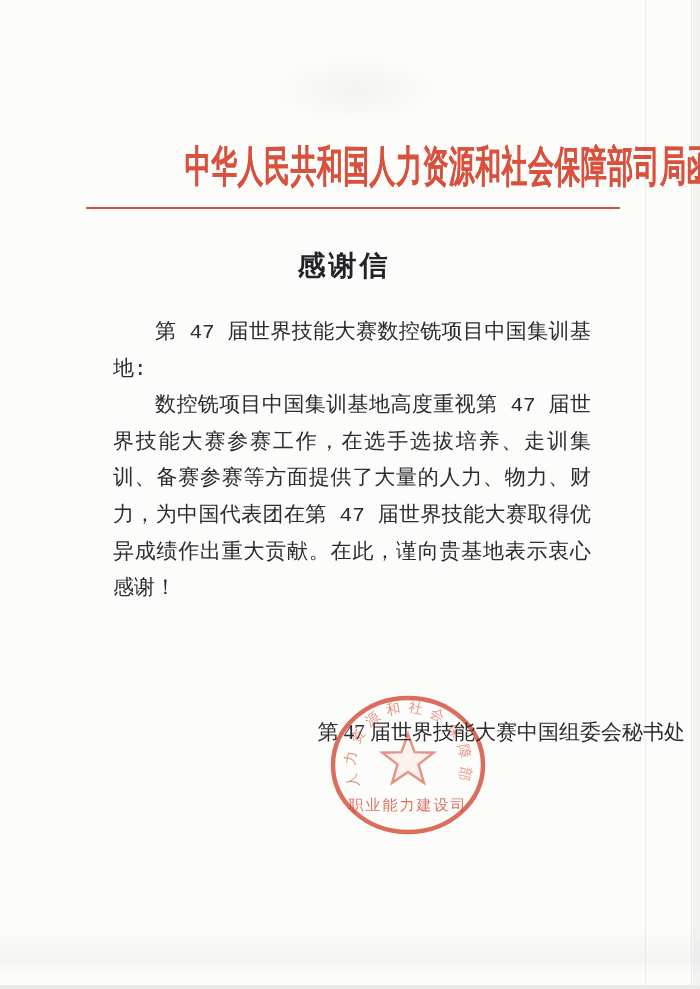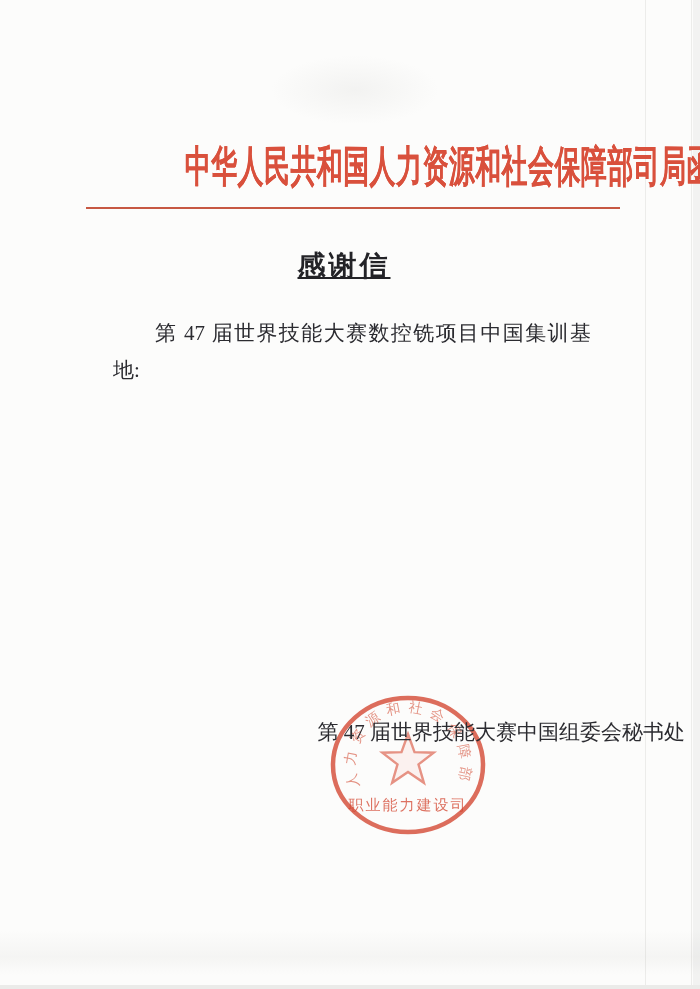--- a/index.html
+++ b/index.html
@@ -31,28 +31,28 @@
     font-size:43px;font-weight:800;letter-spacing:1px;color:#d9503c;
     text-shadow:0.4px 0 0 #d9503c;
   }
   .red-rule{
     position:absolute;left:86px;top:207px;width:534px;height:2px;background:#c75843;
   }
 
   
   .doc-title{
     position:absolute;left:0;top:247px;width:688px;text-align:center;
-    font-size:28px;font-weight:700;letter-spacing:3px;color:#232327;text-decoration:underline;
+    font-size:28px;font-weight:700;letter-spacing:3px;color:#232327;
   }
 
   
   .body-block{
     position:absolute;left:113px;top:315px;width:478px;
     font-size:21px;line-height:36.6px;color:#2b2b30;
-    text-align:justify;text-justify:inter-character;
+    text-align:justify;text-justify:inter-character;font-family:Liberation Mono, monospace;
   }
   .body-block p{margin:0;text-indent:2em;}
   .salutation{text-indent:0;}
 
   
   .sig-block{
     position:absolute;left:95px;top:717px;width:590px;text-align:right;
     font-size:21px;line-height:31.4px;color:#2b2b30;z-index:3;
   }
 
@@ -76,20 +76,21 @@
 
   <div class="letterhead">
     <span class="letterhead-inner">中华人民共和国人力资源和社会保障部司局函件</span>
   </div>
   <div class="red-rule"></div>
 
   <div class="doc-title">感谢信</div>
 
   <div class="body-block">
     <p class="salutation">第 47 届世界技能大赛数控铣项目中国集训基地:</p>
+    <p>数控铣项目中国集训基地高度重视第 47 届世界技能大赛参赛工作，在选手选拔培养、走训集训、备赛参赛等方面提供了大量的人力、物力、财力，为中国代表团在第 47 届世界技能大赛取得优异成绩作出重大贡献。在此，谨向贵基地表示衷心感谢！</p>
   </div>
 
   <svg class="seal" viewBox="0 0 164 150" xmlns="http://www.w3.org/2000/svg">
     <ellipse cx="82" cy="72" rx="75" ry="67" fill="none" stroke="#d6452f" stroke-width="4.5" opacity="0.78"></ellipse>
     <path id="sealArc" d="M 34 94.4 A 53 53 0 1 1 130 94.4" fill="none" stroke="none"></path>
     <text font-size="14" fill="#dd6b57" opacity="0.72" letter-spacing="7" text-anchor="middle">
       <textPath href="#sealArc" startOffset="50%">人力资源和社会保障部</textPath>
     </text>
     <polygon points="82,41 88.5,59.1 107.7,59.7 92.5,71.4 97.9,89.8 82,79 66.1,89.8 71.5,71.4 56.3,59.7 75.5,59.1" fill="rgba(221,91,69,0.10)" stroke="#dd5b45" stroke-width="2.4" opacity="0.65"></polygon>
     <text x="82" y="117" text-anchor="middle" font-size="15" letter-spacing="2" fill="#d6452f" opacity="0.75">职业能力建设司</text>

